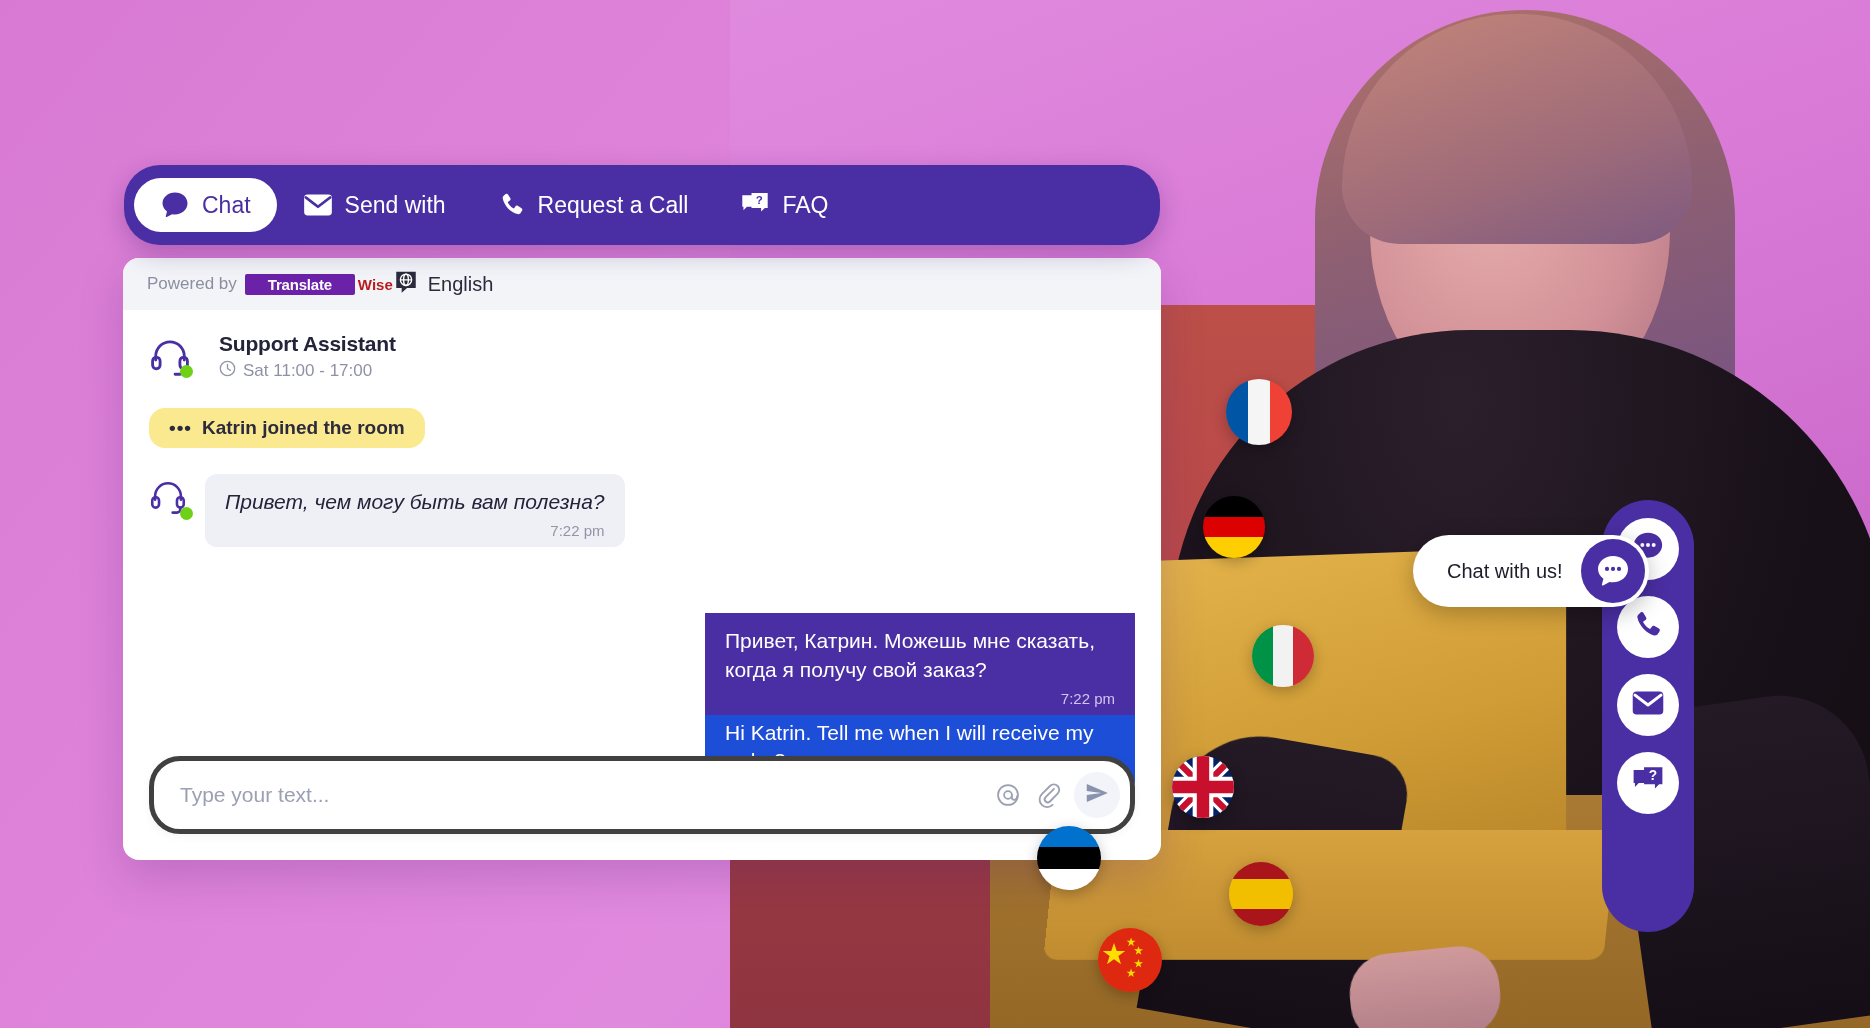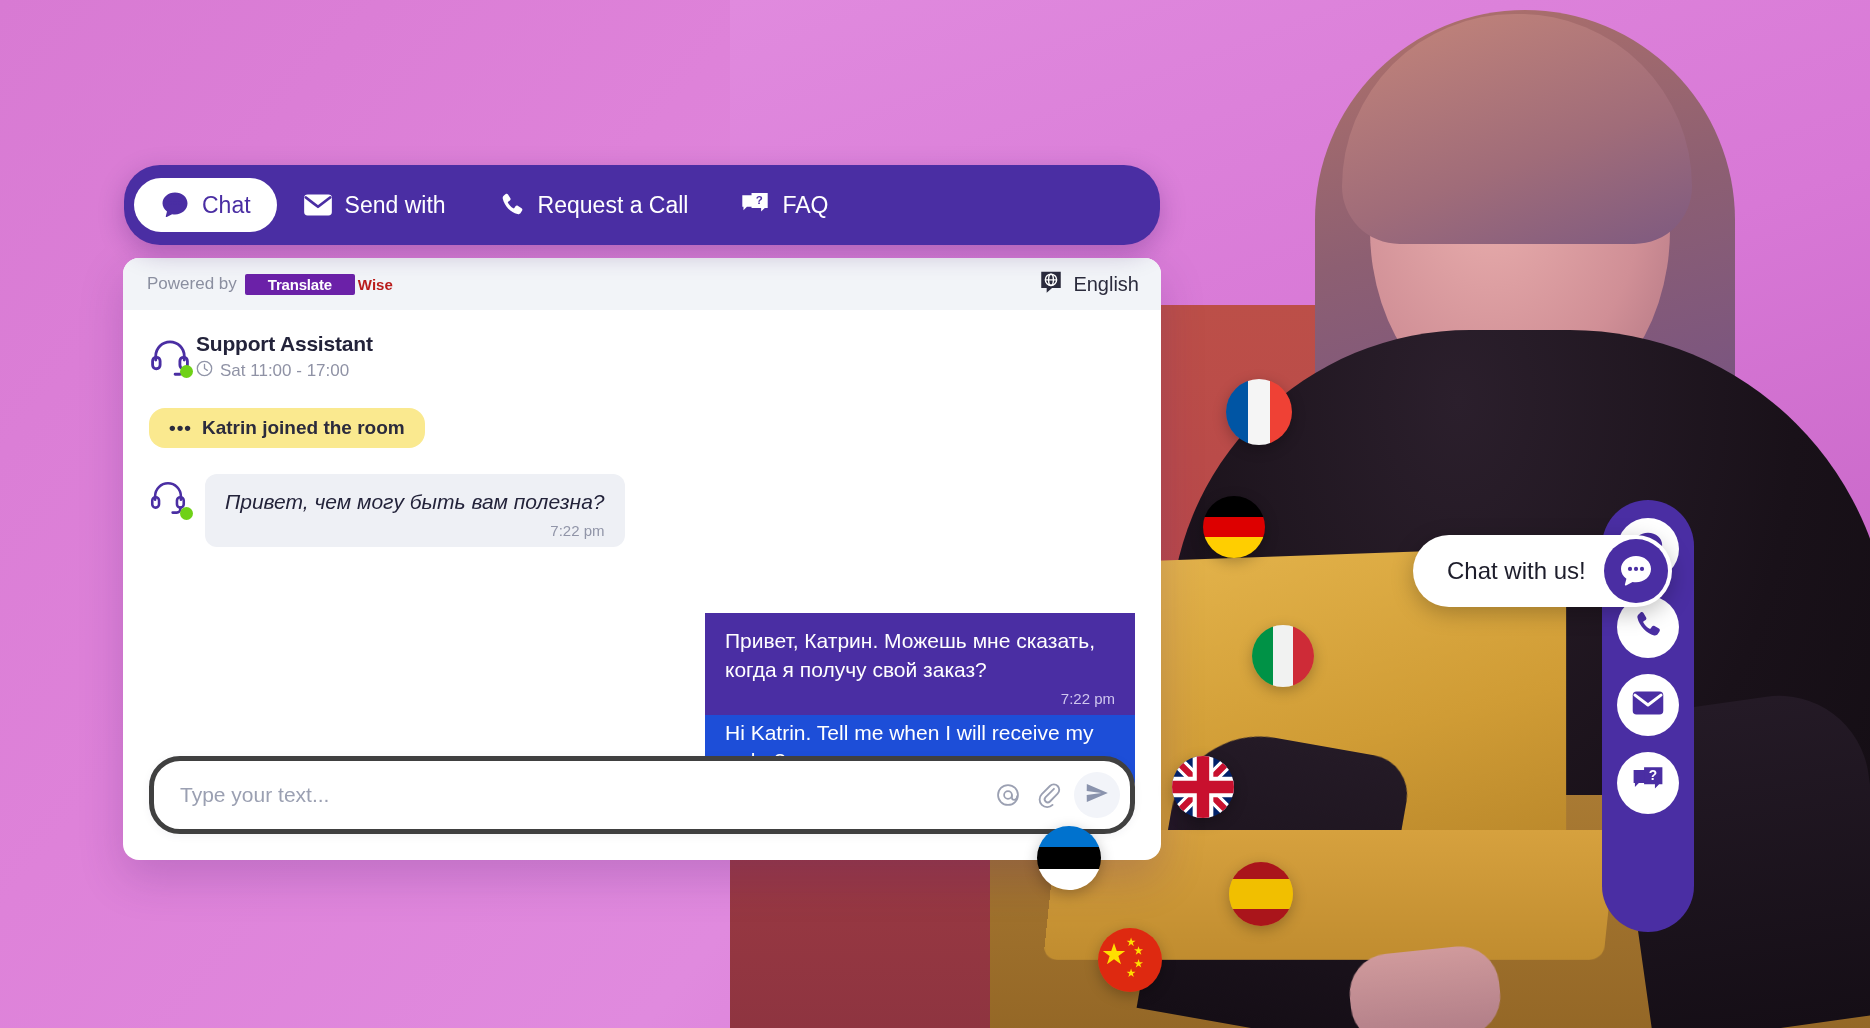--- a/index.html
+++ b/index.html
@@ -175,21 +175,21 @@
     width: 1038px; height: 602px;
     background: #ffffff;
     border-radius: 16px;
     box-shadow: 0 18px 44px rgba(80,30,120,0.22);
     overflow: hidden;
     z-index: 5;
   }
   .panel-head {
     height: 52px;
     background: #f2f4f8;
-    display: flex; align-items: center; justify-content: space-between;
+    display: flex; align-items: center; 
     padding: 0 22px 0 24px;
   }
   .powered {
     display: flex; align-items: center; gap: 8px;
     font-size: 17px; color: #8b8fa0;
   }
   .brand { display: inline-flex; align-items: center; }
   .brand-a {
     background: #6b21a8; color: #fff;
     font-size: 15px; font-weight: bold;
@@ -202,21 +202,21 @@
   }
   .lang {
     display: flex; align-items: center; gap: 9px;
     font-size: 20px; color: #2b2b3d;
     cursor: pointer;
   }
 
   .panel-body { position: relative; height: 550px; padding: 22px 26px 0 26px; }
 
   
-  .agent-row { display: flex; align-items: flex-start; gap: 5px; margin-bottom: 26px; }
+  .agent-row { display: flex; align-items: flex-start; gap: 28px; margin-bottom: 26px; }
   .avatar-wrap { position: relative; width: 42px; height: 42px; margin-top: 4px; }
   .dot-online {
     position: absolute; right: -2px; bottom: 0;
     width: 13px; height: 13px; border-radius: 50%;
     background: #6fd117;
   }
   .agent-name { font-size: 21px; color: #23233a; font-weight: bold; letter-spacing: -0.2px; }
   .agent-hours {
     display: flex; align-items: center; gap: 7px;
     font-size: 17px; color: #8f92a5; margin-top: 4px;
@@ -321,21 +321,21 @@
     cursor: pointer;
   }
   .chat-cta {
     position: absolute;
     left: 1413px; top: 535px;
     height: 72px;
     background: #ffffff;
     border-radius: 36px;
     display: flex; align-items: center;
     padding-left: 34px; padding-right: 86px;
-    font-size: 24px; color: #1d1d2b;
+    font-size: 20px; color: #1d1d2b;
     z-index: 9;
     box-shadow: 0 6px 22px rgba(0,0,0,0.25);
     cursor: pointer;
     white-space: nowrap;
   }
   .chat-cta-ico {
     position: absolute;
     right: 4px; top: 4px;
     width: 64px; height: 64px; border-radius: 50%;
     background: #4a2ea3;

